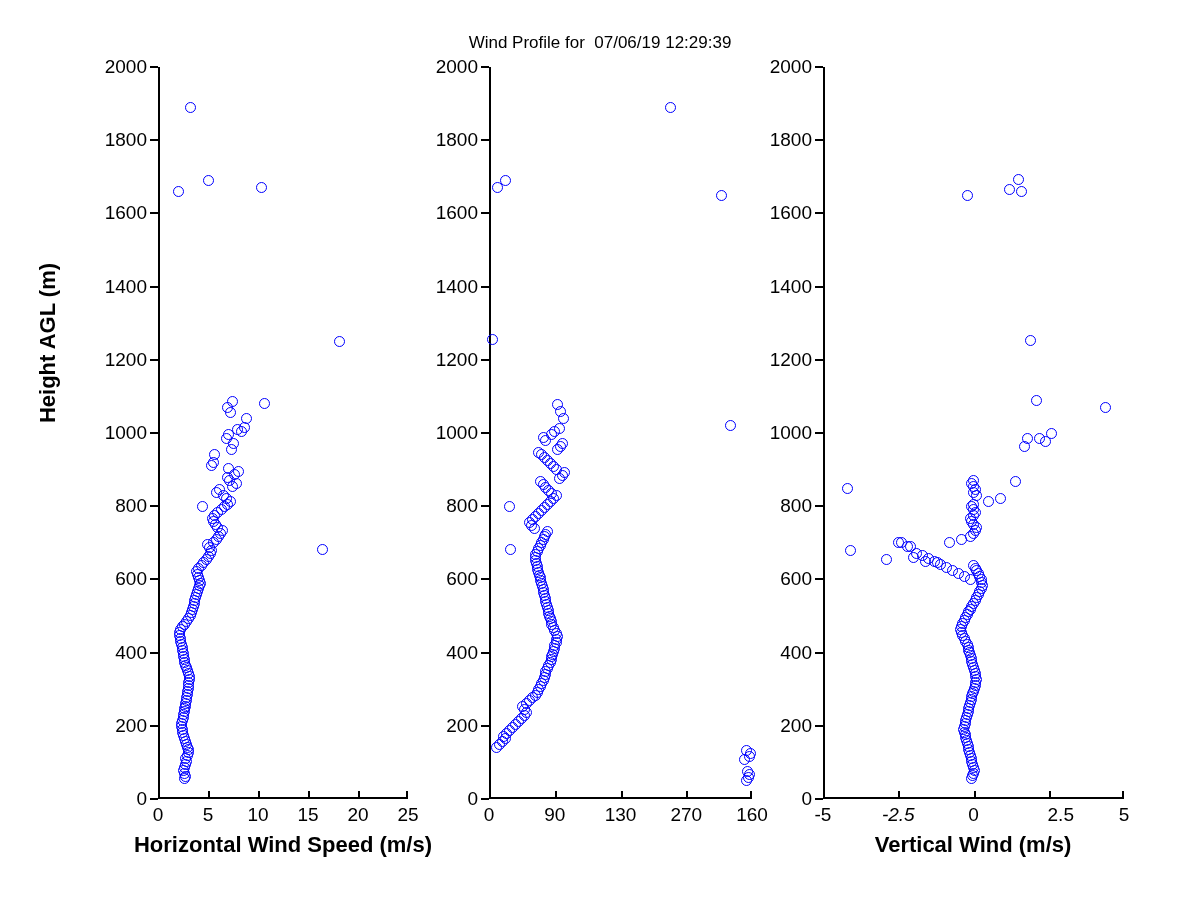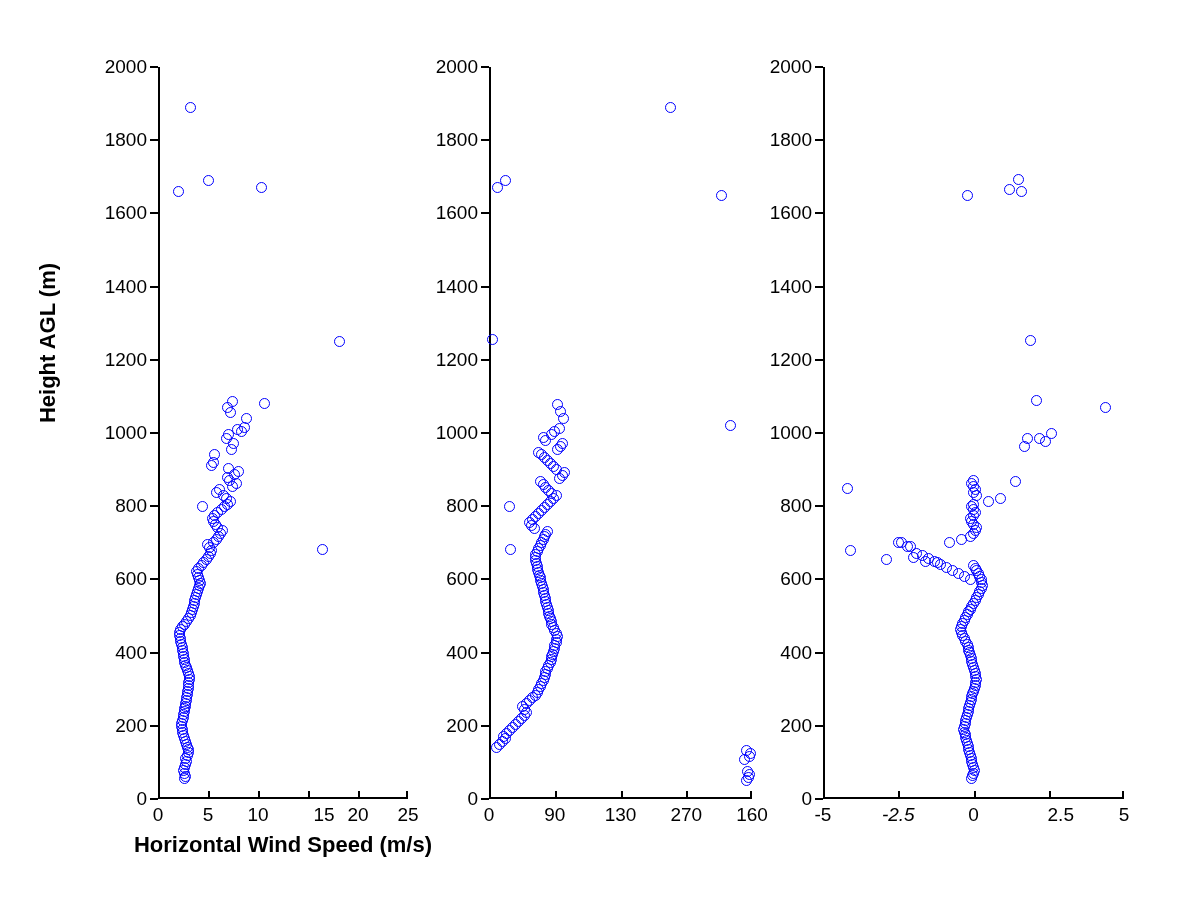--- a/index.html
+++ b/index.html
@@ -41,20 +41,21 @@
   .pt{
     position:absolute;width:11px;height:11px;margin-left:-5.5px;margin-top:-5.5px;
     border:1.6px solid #0000ff;border-radius:50%;box-sizing:border-box;
   }
 </style>
 </head>
 <body>
 
 <div id="figure">
 
+  <div class="fig-title">Wind Profile for  07/06/19 12:29:39</div>
 
   <div class="ylabel">Height AGL (m)</div>
 
   <div class="panel" id="panel0" style="left:158px;width:250px;">
     <div class="axis-line v-axis"></div>
     <div class="axis-line h-axis" style="width:250px;"></div>
     <div class="plotarea" id="plot0">
         <div class="pt" style="left: 26px; top: 711.87px; border-color: rgb(0, 0, 255);"></div>
         <div class="pt" style="left: 27px; top: 709.308px; border-color: rgb(0, 0, 255);"></div>
         <div class="pt" style="left: 26px; top: 706.38px; border-color: rgb(0, 0, 255);"></div>
@@ -208,21 +209,21 @@
       <div class="ytick-label" style="top: 73.2px;">1800</div>
       <div class="ytick" style="top: -1px;"></div>
       <div class="ytick-label" style="top: 0px;">2000</div>
       <div class="xtick" style="left: 0px;"></div>
       <div class="xtick-label" style="left: 0px;">0</div>
       <div class="xtick" style="left: 50px;"></div>
       <div class="xtick-label" style="left: 50px;">5</div>
       <div class="xtick" style="left: 100px;"></div>
       <div class="xtick-label" style="left: 100px;">10</div>
       <div class="xtick" style="left: 150px;"></div>
-      <div class="xtick-label" style="left: 166px;">15</div>
+      <div class="xtick-label" style="left: 150px;">15</div>
       <div class="xtick" style="left: 200px;"></div>
       <div class="xtick-label" style="left: 200px;">20</div>
       <div class="xtick" style="left: 248px;"></div>
       <div class="xtick-label" style="left: 250px;">25</div>
     </div>
 
   <div class="panel" id="panel1" style="left:489px;width:263px;">
     <div class="axis-line v-axis"></div>
     <div class="axis-line h-axis" style="width:263px;"></div>
     <div class="plotarea" id="plot1">
@@ -517,20 +518,21 @@
         <div class="pt" style="left: 222.74px; top: 374.052px; border-color: rgb(0, 0, 255);"></div>
         <div class="pt" style="left: 213.71px; top: 333.06px; border-color: rgb(0, 0, 255);"></div>
         <div class="pt" style="left: 204.68px; top: 371.49px; border-color: rgb(0, 0, 255);"></div>
         <div class="pt" style="left: 282.94px; top: 340.38px; border-color: rgb(0, 0, 255);"></div>
         <div class="pt" style="left: 207.69px; top: 273.402px; border-color: rgb(0, 0, 255);"></div>
         <div class="pt" style="left: 198.66px; top: 124.44px; border-color: rgb(0, 0, 255);"></div>
         <div class="pt" style="left: 144.48px; top: 128.832px; border-color: rgb(0, 0, 255);"></div>
         <div class="pt" style="left: 186.62px; top: 122.61px; border-color: rgb(0, 0, 255);"></div>
         <div class="pt" style="left: 195.65px; top: 112.728px; border-color: rgb(0, 0, 255);"></div>
       </div>
+    <div class="xlabel" style="left:150px;">Vertical Wind (m/s)</div>
   <div class="ytick" style="top: 731px;"></div>
       <div class="ytick-label" style="top: 732px;">0</div>
       <div class="ytick" style="top: 657.8px;"></div>
       <div class="ytick-label" style="top: 658.8px;">200</div>
       <div class="ytick" style="top: 584.6px;"></div>
       <div class="ytick-label" style="top: 585.6px;">400</div>
       <div class="ytick" style="top: 511.4px;"></div>
       <div class="ytick-label" style="top: 512.4px;">600</div>
       <div class="ytick" style="top: 438.2px;"></div>
       <div class="ytick-label" style="top: 439.2px;">800</div>

